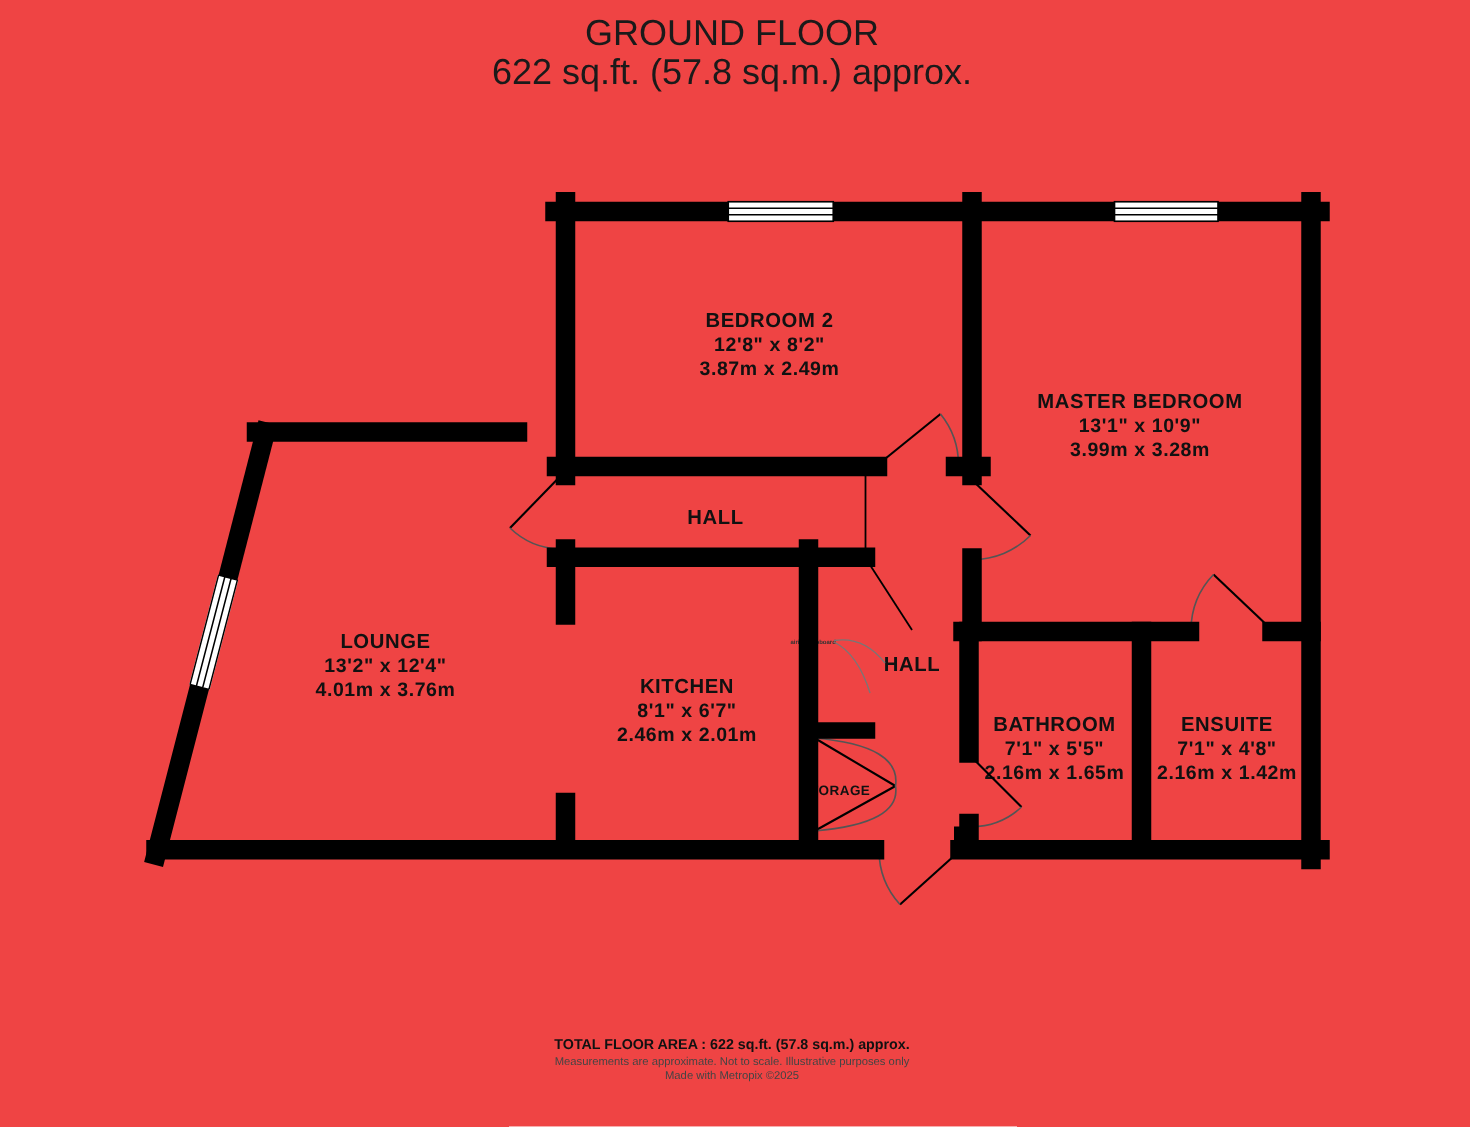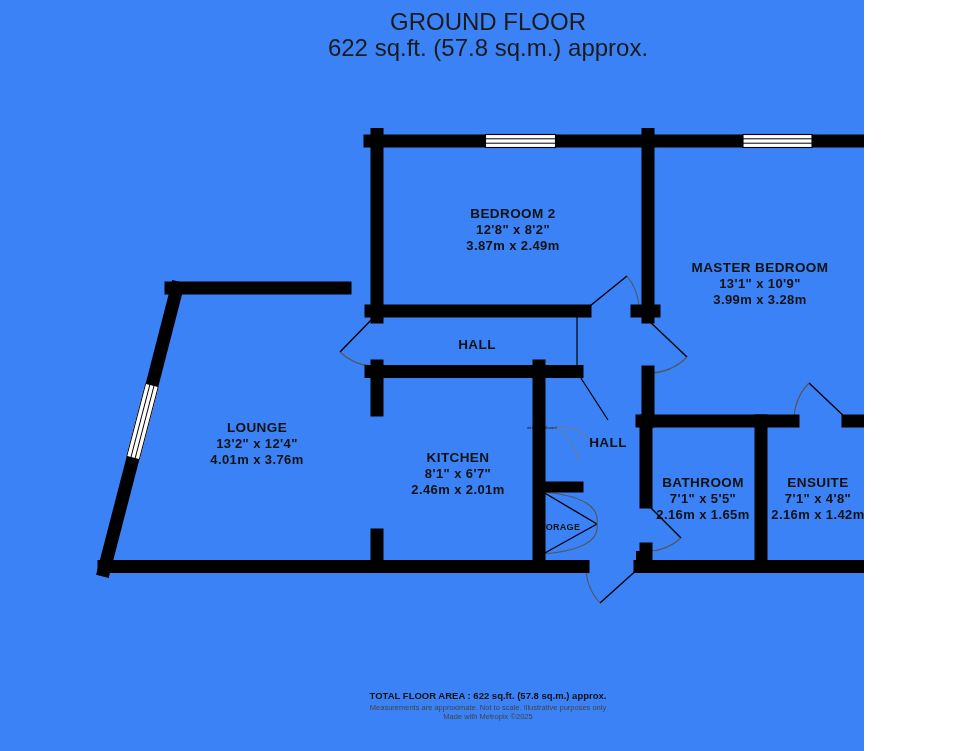--- a/index.html
+++ b/index.html
@@ -1,16 +1,16 @@
 <!DOCTYPE html>
 <html><head>
 <meta charset="utf-8">
 <style>
   html,body{margin:0;padding:0;background:#ffffff;}
-  .page{position:relative;width:864px;height:751px;background:#3b82f6;overflow:hidden;
+  .page{position:relative;width:980px;height:751px;background:#ef4444;overflow:hidden;
         font-family:"Liberation Sans", sans-serif;}
   svg{position:absolute;left:0;top:0;}
   .title-line{fill:#1a1a1a;font-size:24px;font-family:"Liberation Sans",sans-serif;}
   .room-name{fill:#111;font-size:13.5px;font-weight:700;letter-spacing:.4px;
              font-family:"Liberation Sans",sans-serif;}
   .room-dim{fill:#111;font-size:13px;font-weight:700;letter-spacing:.4px;
             font-family:"Liberation Sans",sans-serif;}
   .small-label{fill:#111;font-size:9px;font-weight:700;letter-spacing:.3px;}
   .tiny-label{fill:#333;font-size:4px;font-weight:700;}
   .footer-1{fill:#111;font-size:9.5px;font-weight:700;}

